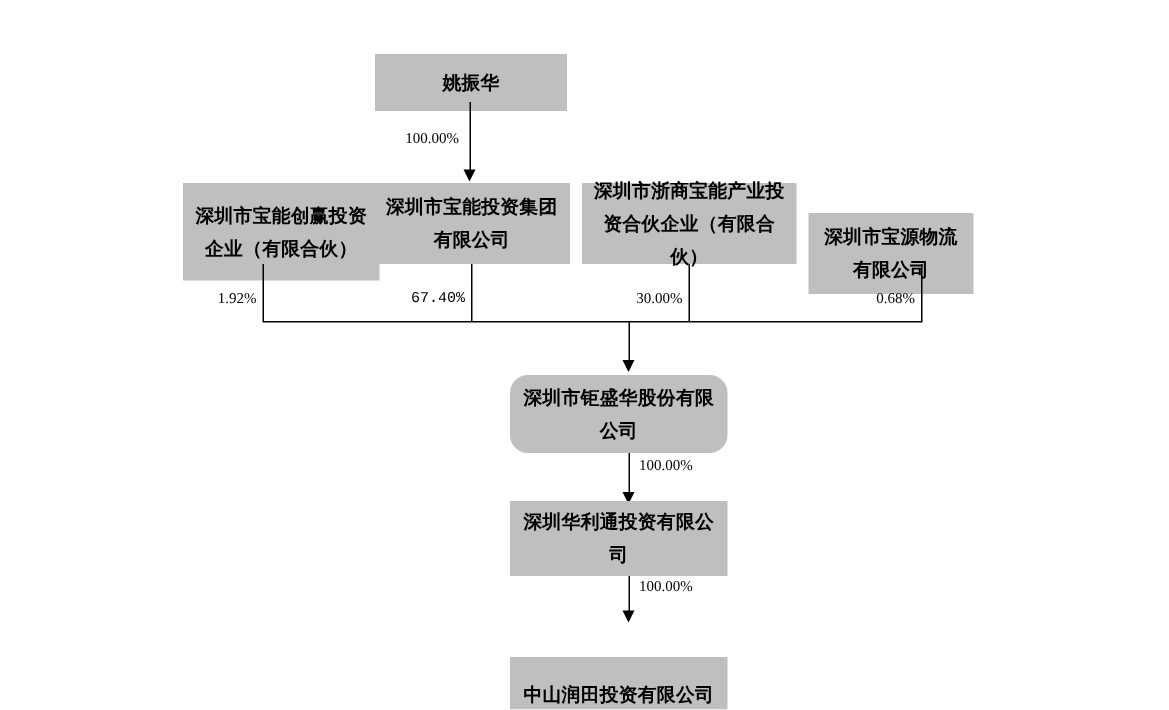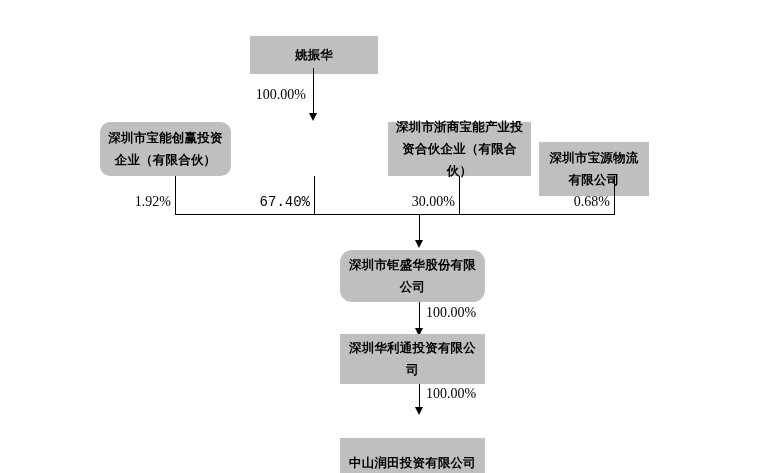--- a/index.html
+++ b/index.html
@@ -31,21 +31,21 @@
     font-weight: 700;
     letter-spacing: 0.2px;
     padding: 19px 6px;
   }
   .node-box .node-text {
     display: block;
     width: 100%;
   }
   .pct-label {
     position: absolute;
-    font-size: 14px;
+    font-size: 10px;
     color: #000000;
     font-family: "Liberation Serif", "DejaVu Serif", serif;
     white-space: nowrap;
     text-align: right;
     font-weight: 400;
   }
   .line-v {
     position: absolute;
     width: 1px;
     background: #000000;
@@ -70,22 +70,25 @@
 <div id="chart-root">
 
   <div class="node-box" style="left:250px; top:36px; width:128px; height:32px;">
     <span class="node-text">姚振华</span>
   </div>
 
   <div class="line-v" style="left:313px; top:68px; height:47px;"></div>
   <div class="arrow-down" style="left:309px; top:113px;"></div>
   <div class="pct-label" style="left:248px; top:87px; width:58px;">100.00%</div>
 
-  <div class="node-box" style="left:100px; top:122px; width:131px; height:54px;border-radius:10px;">
+  <div class="node-box" style="left:122px; top:122px; width:131px; height:65px;">
     <span class="node-text">深圳市宝能创赢投资企业（有限合伙）</span>
+  </div>
+  <div class="node-box" style="left:249px; top:122px; width:131px; height:54px;">
+    <span class="node-text">深圳市宝能投资集团有限公司</span>
   </div>
   <div class="node-box" style="left:388px; top:122px; width:143px; height:54px;">
     <span class="node-text">深圳市浙商宝能产业投资合伙企业（有限合伙）</span>
   </div>
   <div class="node-box" style="left:539px; top:122px; width:110px; height:54px;margin-top:20px;">
     <span class="node-text">深圳市宝源物流有限公司</span>
   </div>
 
   <div class="line-v" style="left:175px; top:176px; height:38px;"></div>
   <div class="line-v" style="left:314px; top:176px; height:38px;"></div>

